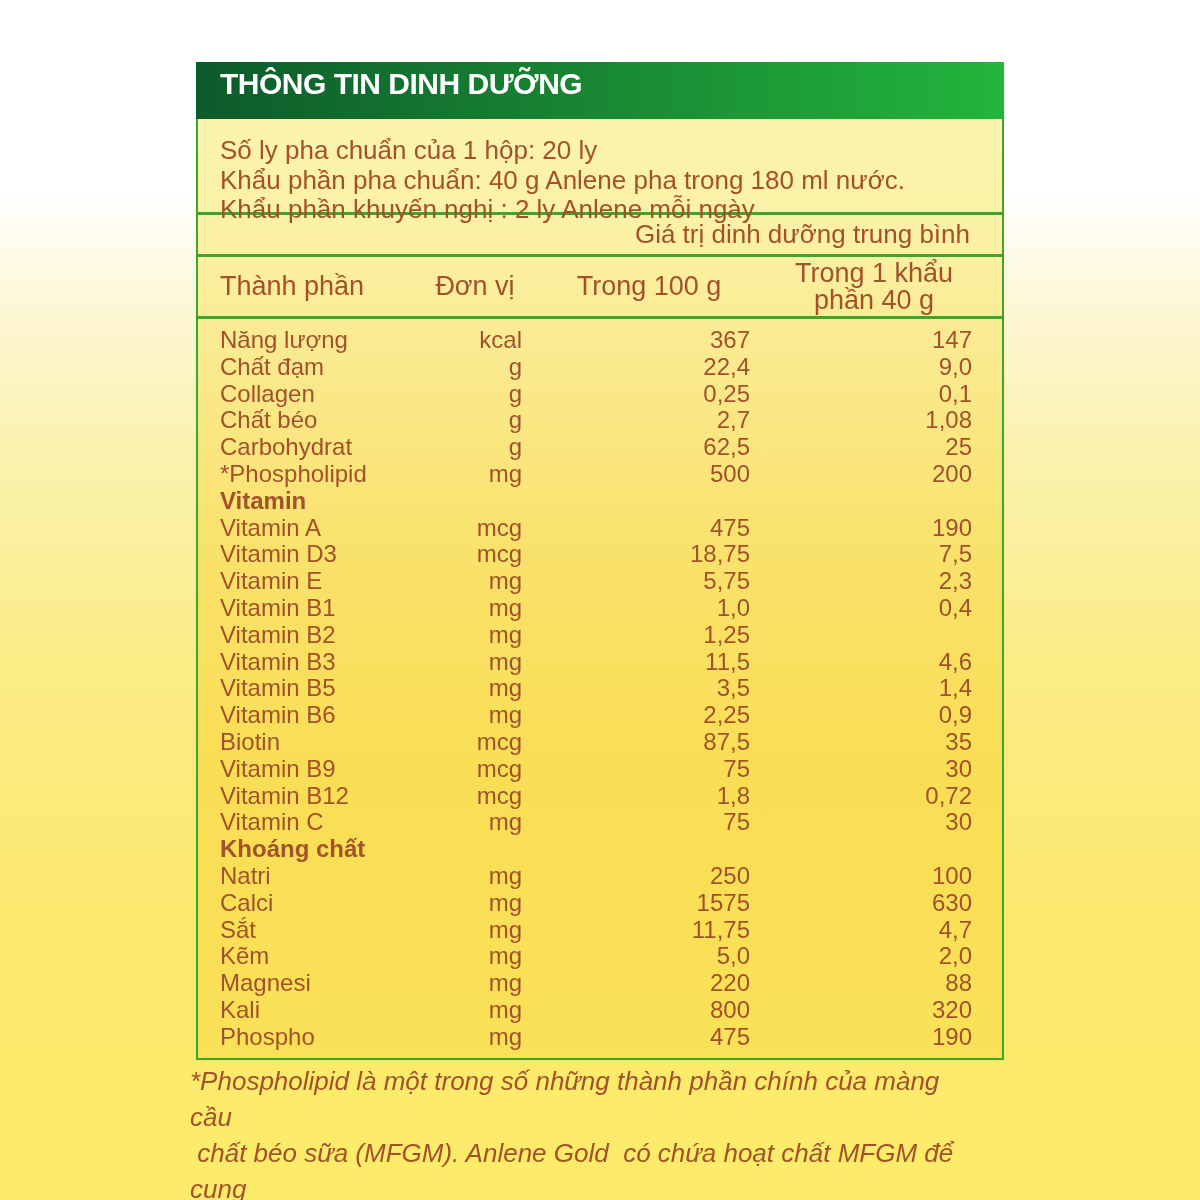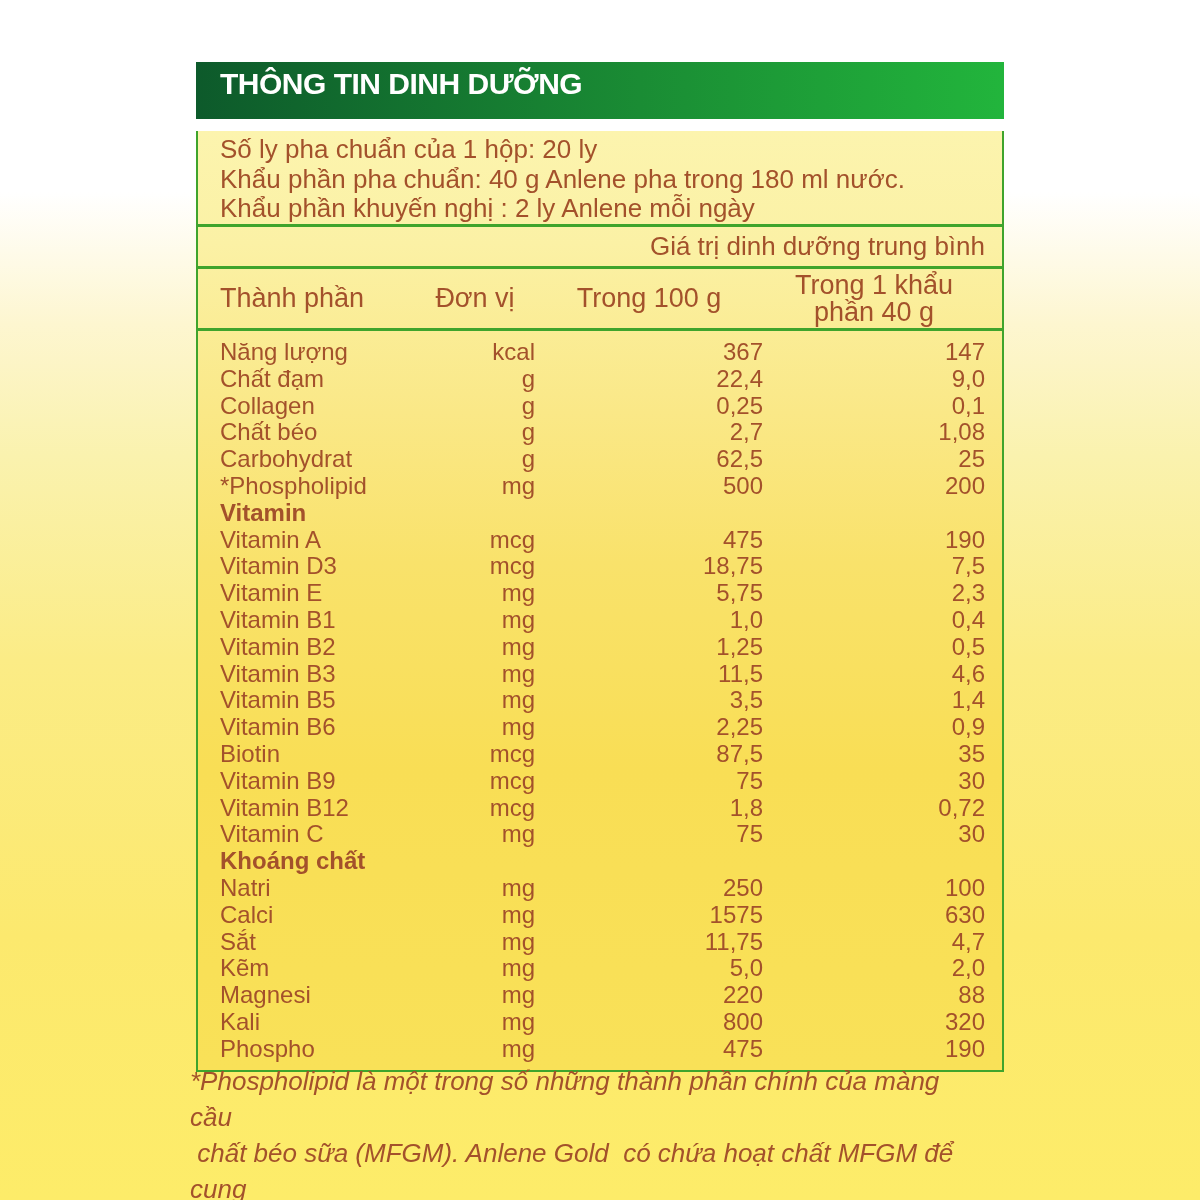--- a/index.html
+++ b/index.html
@@ -36,32 +36,31 @@
     white-space:nowrap;
   }
   .card-body{
     border:2px solid var(--line-green);
     border-top:none;
     background:linear-gradient(180deg,var(--card-yellow-top) 0%,#fbf1a5 12%,#fae887 30%,#f9e26b 46%,#f9de55 68%,var(--card-yellow-bottom) 100%);
   }
   .info-box{
     height:96px;
     border-bottom:3px solid var(--line-green);
-    padding:4px 18px 0 22px;
+    padding:17px 18px 0 22px;
     font-size:26px;
     line-height:29.5px;
-    margin-top:12px;
   }
   .caption-row{
     height:42px;
     border-bottom:3px solid var(--line-green);
     font-size:26px;
     line-height:39px;
     text-align:right;
-    padding-right:17px;
+    padding-right:32px;
   }
   .grid-cols{
     display:grid;
     grid-template-columns:1fr 120px 228px 222px;
     padding-left:22px;
     padding-right:17px;
   }
   .header-row{
     height:62px;
     border-bottom:3px solid var(--line-green);
@@ -75,21 +74,21 @@
     height:739px;
     padding-top:8px;
   }
   .t-row{
     height:26.8px;
     font-size:24px;
     line-height:26.8px;
     display:grid;
     grid-template-columns:1fr 120px 228px 222px;
     padding-left:22px;
-    padding-right:17px;
+    padding-right:30px;
   }
   .t-row span{display:block;}
   .t-row .c-unit,.t-row .c-per100,.t-row .c-per40{text-align:right;}
   .t-row.section .c-name{font-weight:bold;}
   .footnote{
     position:absolute;
     left:190px; top:1063px;
     width:790px;
     font-style:italic;
     font-size:26px;
@@ -188,21 +187,20 @@
         <div class="t-row">
           <span class="c-name">Vitamin B1</span>
           <span class="c-unit">mg</span>
           <span class="c-per100">1,0</span>
           <span class="c-per40">0,4</span>
         </div>
         <div class="t-row">
           <span class="c-name">Vitamin B2</span>
           <span class="c-unit">mg</span>
           <span class="c-per100">1,25</span>
-          <span class="c-per40">0,5</span>
         </div>
         <div class="t-row">
           <span class="c-name">Vitamin B3</span>
           <span class="c-unit">mg</span>
           <span class="c-per100">11,5</span>
           <span class="c-per40">4,6</span>
         </div>
         <div class="t-row">
           <span class="c-name">Vitamin B5</span>
           <span class="c-unit">mg</span>

